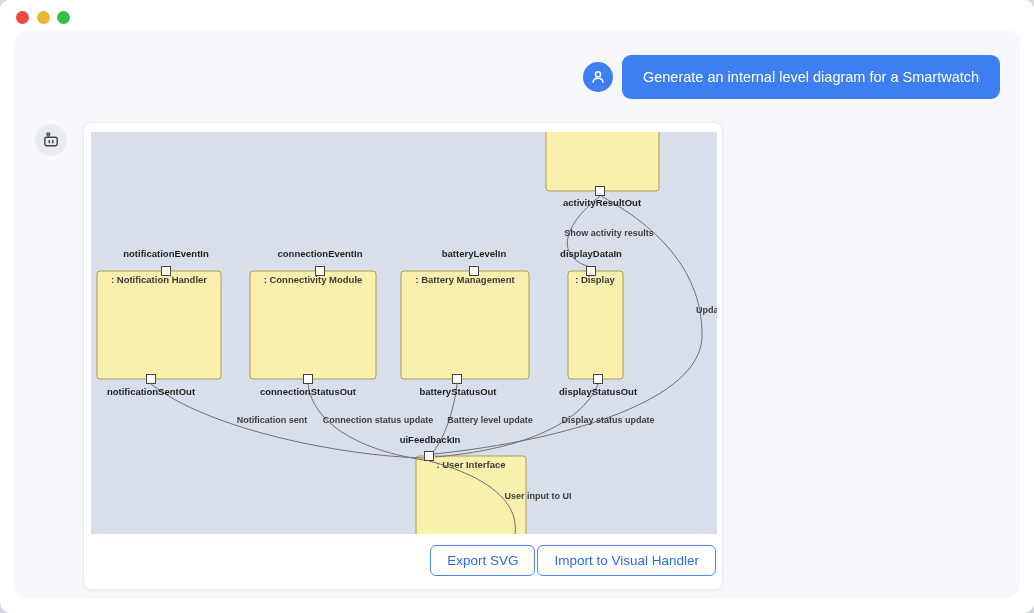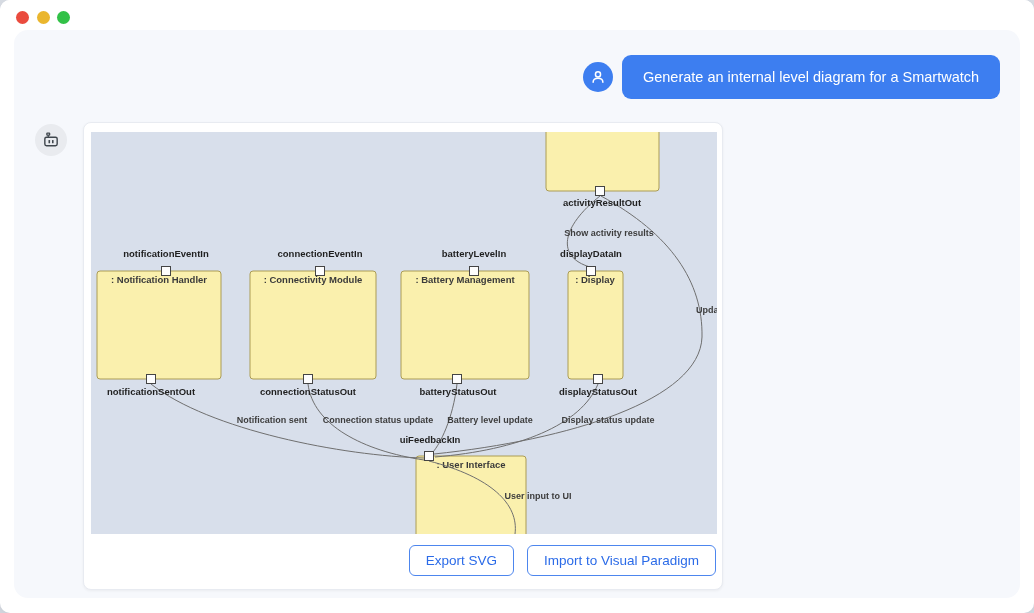--- a/index.html
+++ b/index.html
@@ -41,21 +41,21 @@
   .card{
     position:absolute;left:69px;top:92px;width:640px;height:468px;
     background:#ffffff;border:1px solid #e8ebf1;border-radius:8px;
     box-shadow:0 1px 3px rgba(0,0,0,.05);box-sizing:border-box;
   }
   svg.diagram{
     position:absolute;left:7px;top:9px;width:626px;height:402px;
     background:#d8dfeb;display:block;
   }
 
-  .actions{position:absolute;right:6px;bottom:13px;display:flex;gap:13px}
+  .actions{position:absolute;right:6px;bottom:13px;display:flex;gap:2px}
   .actions button{
     height:31px;background:#fff;border:1px solid #4d86ee;border-radius:6px;
     color:#2b6be8;font-size:13.5px;font-family:"Liberation Sans",sans-serif;
     padding:0 16px;cursor:pointer;font-weight:500;
   }
 
   
   .block{fill:#faf0ad;stroke:#ab9c55;stroke-width:1}
   .btitle{font-weight:700;font-size:9.5px;fill:#3a3a3a;text-anchor:middle}
   .plabel{font-weight:700;font-size:9.5px;fill:#1f1f1f;text-anchor:middle}
@@ -147,18 +147,18 @@
         <text class="elabel start" x="605" y="181">Upda</text>
         <text class="elabel" x="181" y="291">Notification sent</text>
         <text class="elabel" x="287" y="291">Connection status update</text>
         <text class="elabel" x="399" y="291">Battery level update</text>
         <text class="elabel" x="517" y="291">Display status update</text>
         <text class="elabel" x="447" y="367">User input to UI</text>
       </svg>
 
       <div class="actions">
         <button>Export SVG</button>
-        <button>Import to Visual Paradigm</button>
+        <button>Import to Visual Handler</button>
       </div>
 
     </div>
   </div>
 </div>
 
 </body></html>

